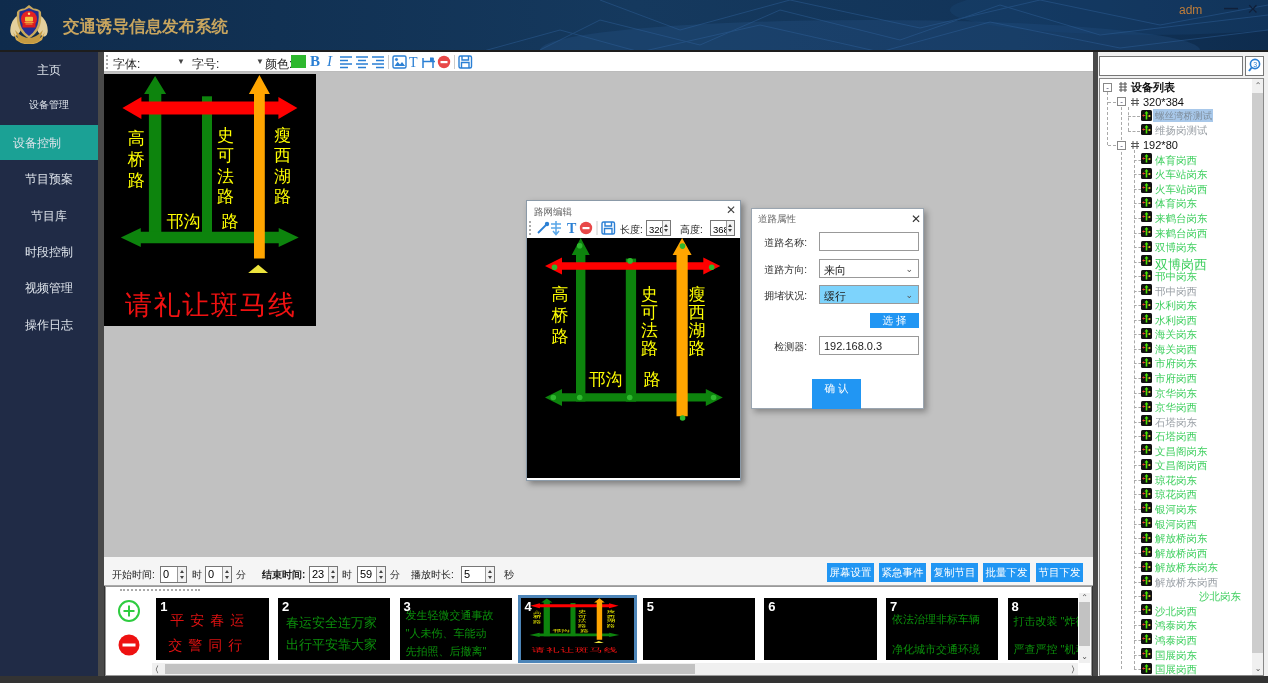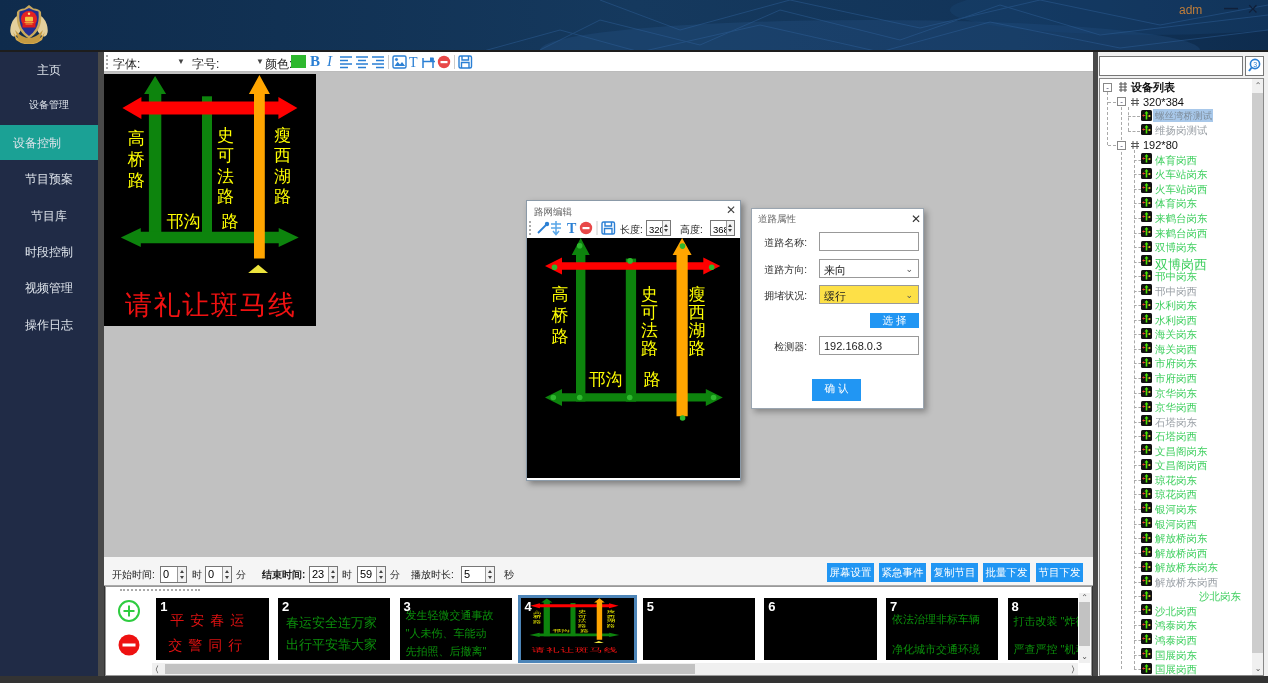--- a/index.html
+++ b/index.html
@@ -41,20 +41,21 @@
    <path d="M3,29 Q10,40 19,40 Q28,40 35,29 L32,37 Q26,41.5 19,41.5 Q12,41.5 6,37 Z" fill="#d4a94e"></path>
    <path d="M5,27 Q19,43 33,27 L29,38 Q19,43 9,38 Z" fill="#c49a42"></path>
    <path d="M19,2 L23.5,5.5 Q29,5.5 31,9 Q32.2,20 28,27 Q24,33 19,35.5 Q14,33 10,27 Q5.8,20 7,9 Q9,5.5 14.5,5.5 Z" fill="#c9a95c"></path>
    <path d="M19,5 Q24,8 28.5,8.5 Q29.5,19 26,25.5 Q22.5,31 19,33 Q15.5,31 12,25.5 Q8.5,19 9.5,8.5 Q14,8 19,5 Z" fill="#232f92"></path>
    <circle cx="19" cy="16" r="8" fill="#e42222"></circle>
    <path d="M12.5,20.5 h13 v4 h-13 z" fill="#da1d1d"></path>
    <rect x="15" y="13.8" width="8" height="4.6" rx="1" fill="#f2c243"></rect>
    <path d="M14.5,19.5 h9 M15.5,21 h7" stroke="#f2c243" stroke-width="0.8"></path>
    <circle cx="19" cy="10.8" r="1.2" fill="#ffe080"></circle>
  </svg>
+ <div class="abs" style="left:63px;top:16px;font-size:16.5px;font-weight:bold;color:#c8a55e;">交通诱导信息发布系统</div>
  <div class="abs" style="left:1179px;top:3px;font-size:12px;color:#bf7d3a;">adm</div>
  <div class="abs" style="left:1224px;top:0px;font-size:14px;color:#10203a;font-weight:bold;">—</div>
  <div class="abs" style="left:1247px;top:1px;font-size:14px;color:#10203a;">✕</div>
 </div>
 
 <div class="abs" style="left:0;top:52px;width:98px;height:625px;background:#202b46;">
 <div class="abs" style="left:0;top:10px;width:98px;text-align:center;font-size:12px;color:#dde3ea;">主页</div>
 <div class="abs" style="left:0;top:46px;width:98px;text-align:center;font-size:10px;color:#dde3ea;">设备管理</div>
 <div class="abs" style="left:0;top:73px;width:98px;height:35px;background:#1ba195;"></div>
 <div class="abs" style="left:0;top:83px;width:74px;text-align:center;font-size:12px;color:#dde3ea;">设备控制</div>
@@ -199,25 +200,25 @@
     </div>
 </div>
 <div class="abs" style="left:751px;top:208px;width:173px;height:201px;background:#fff;border:1px solid #9aa5b0;box-shadow:3px 3px 6px rgba(0,0,0,0.3);">
 <div class="abs" style="left:6px;top:4px;font-size:9.5px;color:#666;">道路属性</div>
 <div class="abs" style="left:159px;top:3px;font-size:12px;color:#333;">✕</div>
 <div class="abs" style="left:0px;top:27px;width:55px;text-align:right;font-size:10px;color:#333;">道路名称:</div>
 <div class="abs" style="left:67px;top:23px;width:100px;height:19px;border:1px solid #999;background:#fff;font-size:11px;color:#222;padding:3px 0 0 4px;"></div>
 <div class="abs" style="left:0px;top:54px;width:55px;text-align:right;font-size:10px;color:#333;">道路方向:</div>
 <div class="abs" style="left:67px;top:50px;width:100px;height:19px;border:1px solid #999;background:#fff;font-size:11px;color:#222;padding:3px 0 0 4px;">来向<span style="position:absolute;right:5px;top:4px;font-size:9px;color:#555;">⌄</span></div>
 <div class="abs" style="left:0px;top:80px;width:55px;text-align:right;font-size:10px;color:#333;">拥堵状况:</div>
-<div class="abs" style="left:67px;top:76px;width:100px;height:19px;border:1px solid #999;background:#fde047;font-size:11px;color:#222;padding:3px 0 0 4px;">缓行<span style="position:absolute;right:5px;top:4px;font-size:9px;color:#555;">⌄</span></div>
+<div class="abs" style="left:67px;top:76px;width:100px;height:19px;border:1px solid #999;background:#7dd3fc;font-size:11px;color:#222;padding:3px 0 0 4px;">缓行<span style="position:absolute;right:5px;top:4px;font-size:9px;color:#555;">⌄</span></div>
 <div class="abs" style="left:0px;top:131px;width:55px;text-align:right;font-size:10px;color:#333;">检测器:</div>
 <div class="abs" style="left:67px;top:127px;width:100px;height:19px;border:1px solid #999;background:#fff;font-size:11px;color:#222;padding:3px 0 0 4px;">192.168.0.3</div>
 <div class="btn" style="left:118px;top:104px;width:49px;height:15px;line-height:15px;">选 择</div>
-<div class="btn" style="left:60px;top:170px;width:49px;height:22px;line-height:18px;">确 认</div>
+<div class="btn" style="left:60px;top:170px;width:49px;height:30px;line-height:18px;">确 认</div>
 </div>
 <div class="abs" style="left:104px;top:557px;width:989px;height:29px;background:#f5f5f5;border-bottom:1px solid #aaa;">
 <div class="abs" style="left:8px;top:11px;font-size:10px;color:#222;">开始时间:</div>
 <div class="spin" style="left:56px;top:9px;width:27px;height:17px;">
       <span class="v" style="top:1px;">0</span>
       <span class="ud">
         <i class="u"></i>
         <i class="d"></i>
       </span>
     </div>

